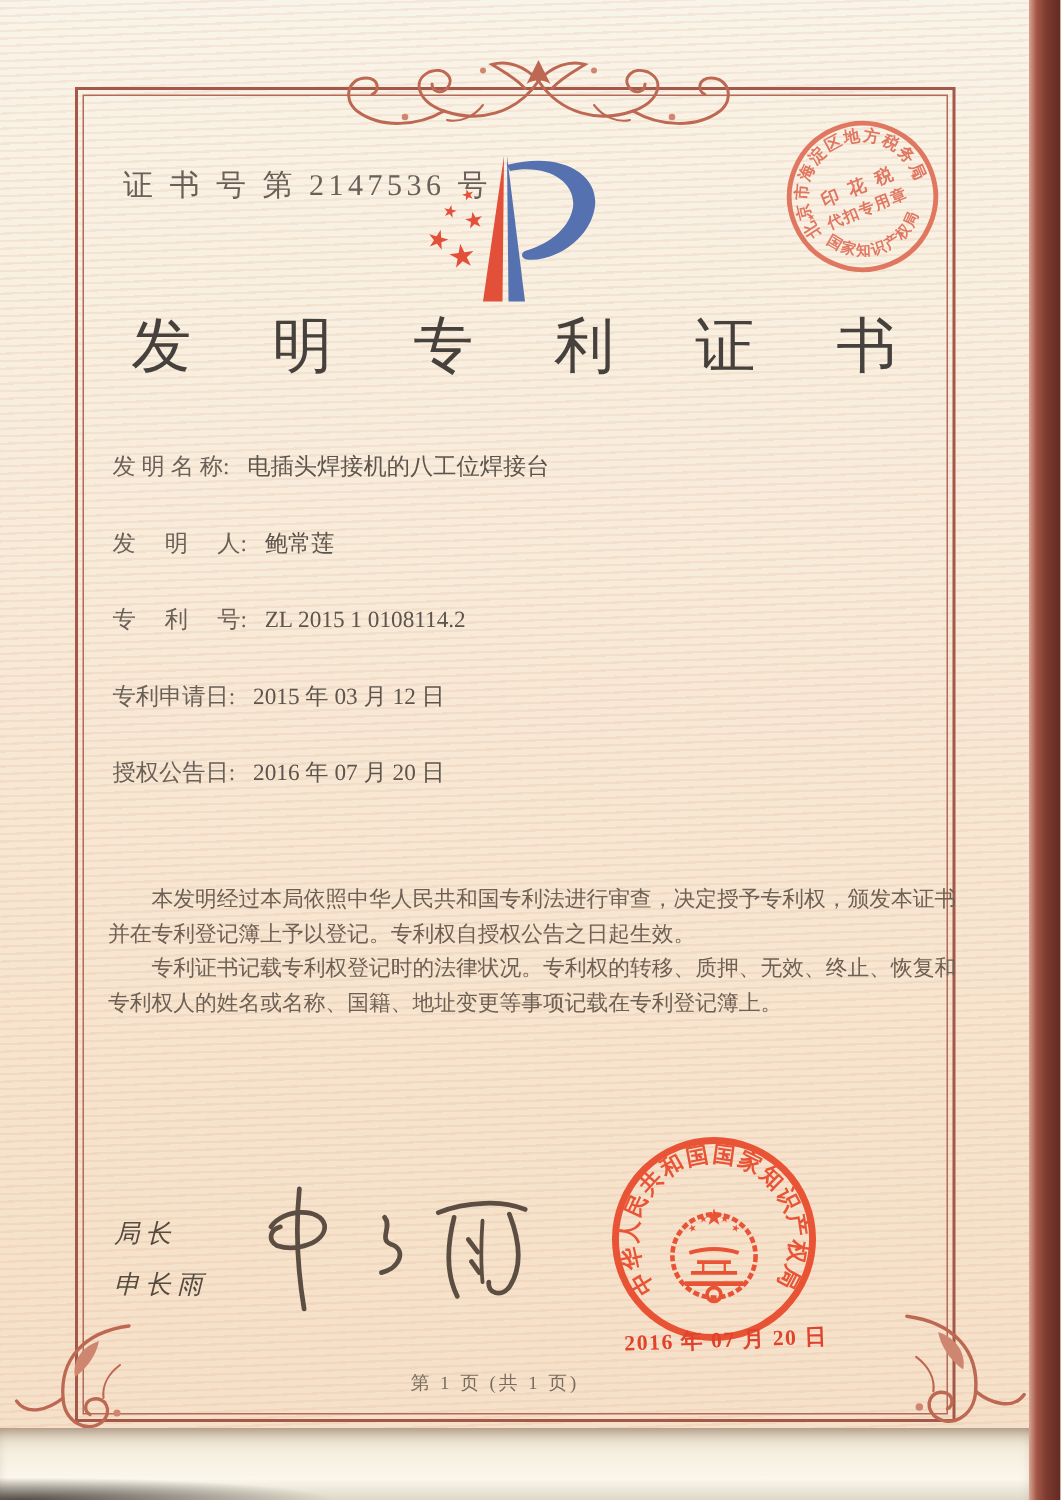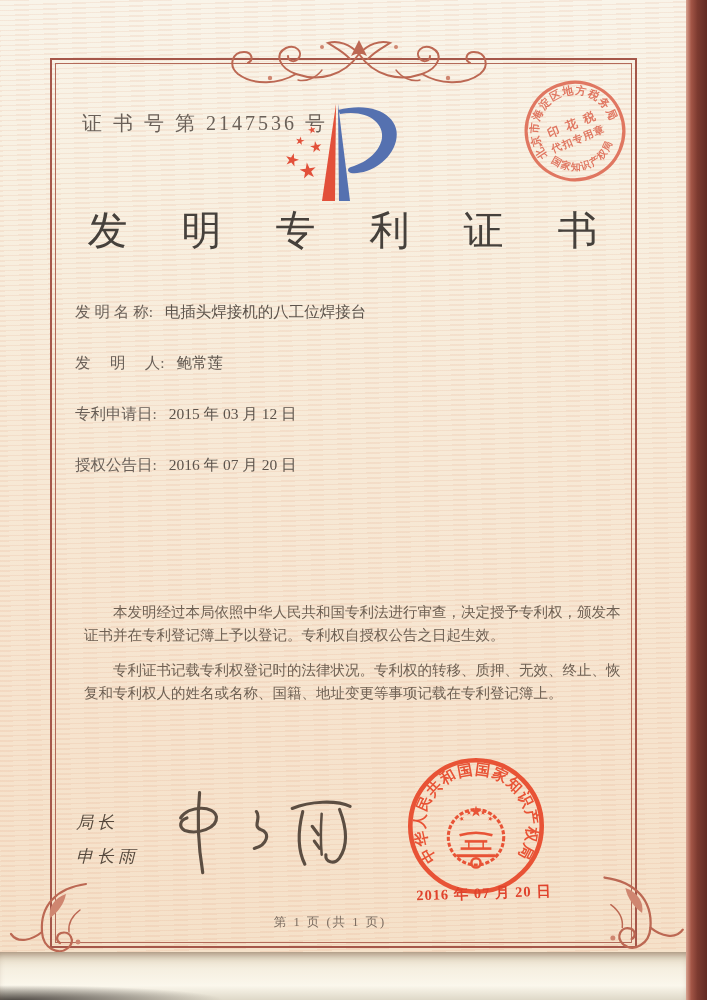--- a/index.html
+++ b/index.html
@@ -43,21 +43,21 @@
     font-size:40px;line-height:50px;font-weight:normal;letter-spacing:22px;text-indent:22px;
     color:#46413c;}
 
   .fields{position:absolute;left:75px;top:297px;width:540px;}
   .field-row{margin:4px 0 29px 0;font-size:15.5px;line-height:22px;color:#665c53;
     white-space:nowrap;}
   .field-row .lab{color:#6a6058;margin-right:8px;}
   .field-row .val{color:#5d544c;}
 
   .body-text{position:absolute;left:72px;top:589px;width:566px;}
-  .body-text p{margin:12px;text-indent:2em;font-size:14.5px;line-height:23px;color:#6e6053;}
+  .body-text p{margin:0;text-indent:2em;font-size:14.5px;line-height:23px;color:#6e6053;}
 
   .director{position:absolute;left:76px;top:806px;font-size:17px;line-height:34px;
     color:#574a3e;letter-spacing:4px;font-style:italic;}
 
   .signature{position:absolute;left:168px;top:780px;}
 
   .seal{position:absolute;left:399px;top:749px;}
   .seal-date{position:absolute;left:406px;top:884px;width:156px;text-align:center;
     font-size:14.5px;letter-spacing:1px;color:#e0432c;transform:rotate(-2deg);font-weight:bold;}
 
@@ -159,20 +159,24 @@
     <h1 class="title">发 明 专 利 证 书</h1>
 
     <div class="fields">
       <div class="field-row">
         <span class="lab">发 明 名 称:</span>
         <span class="val">电插头焊接机的八工位焊接台</span>
       </div>
       <div class="field-row">
         <span class="lab">发　 明　 人:</span>
         <span class="val">鲍常莲</span>
+      </div>
+      <div class="field-row">
+        <span class="lab">专　 利　 号:</span>
+        <span class="val">ZL 2015 1 0108114.2</span>
       </div>
       <div class="field-row">
         <span class="lab">专利申请日:</span>
         <span class="val">2015 年 03 月 12 日</span>
       </div>
       <div class="field-row">
         <span class="lab">授权公告日:</span>
         <span class="val">2016 年 07 月 20 日</span>
       </div>
     </div>

